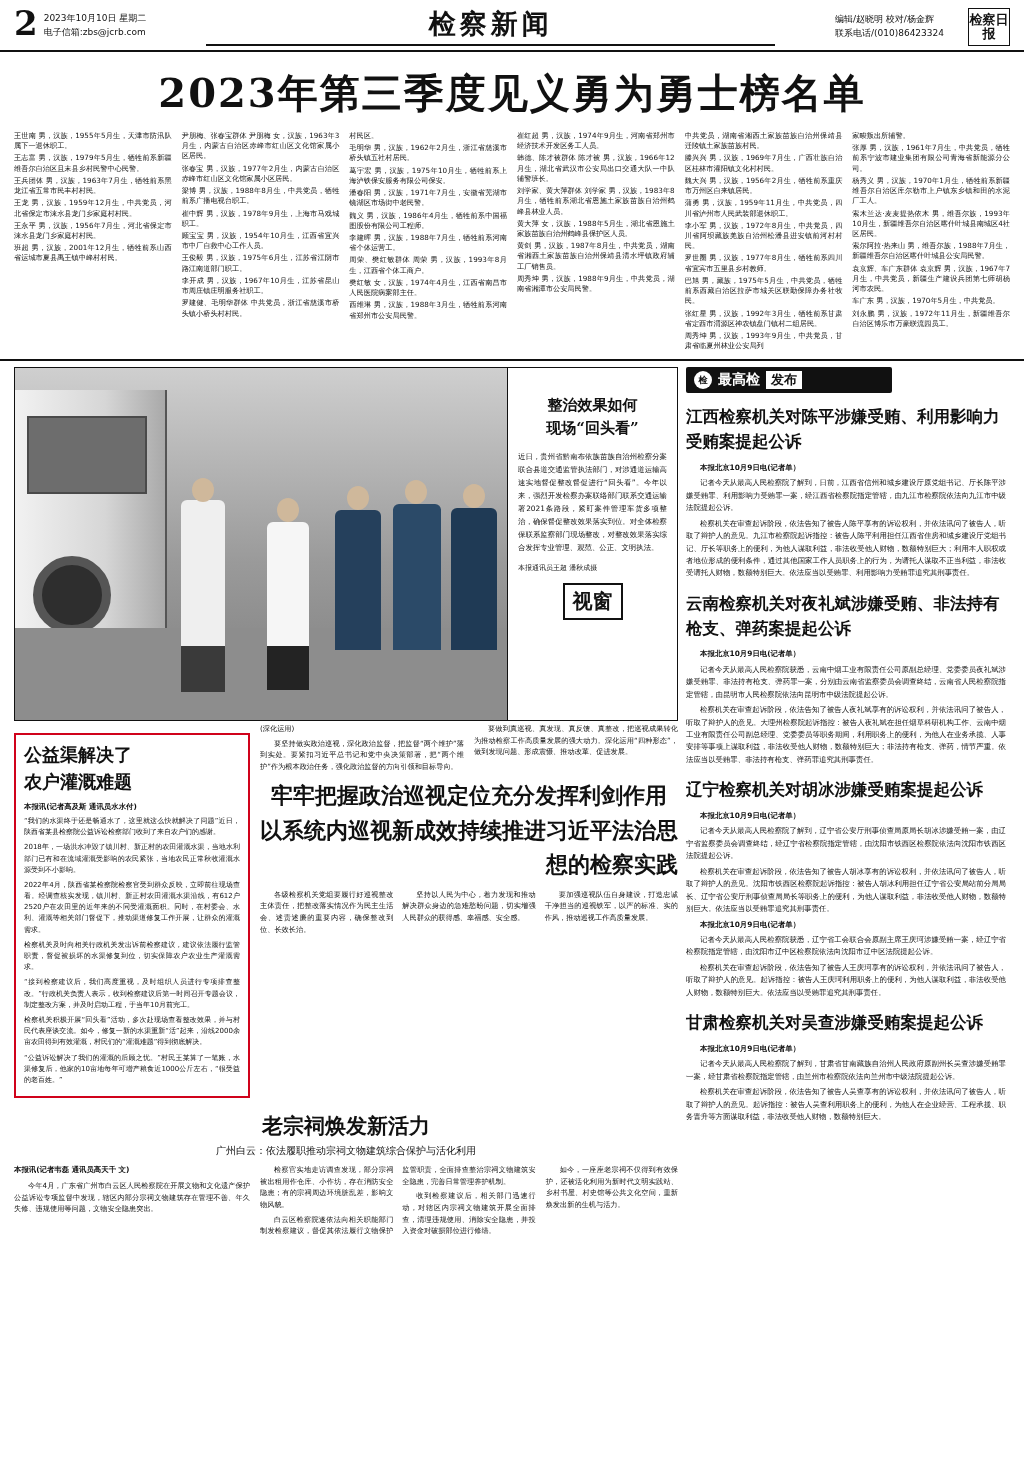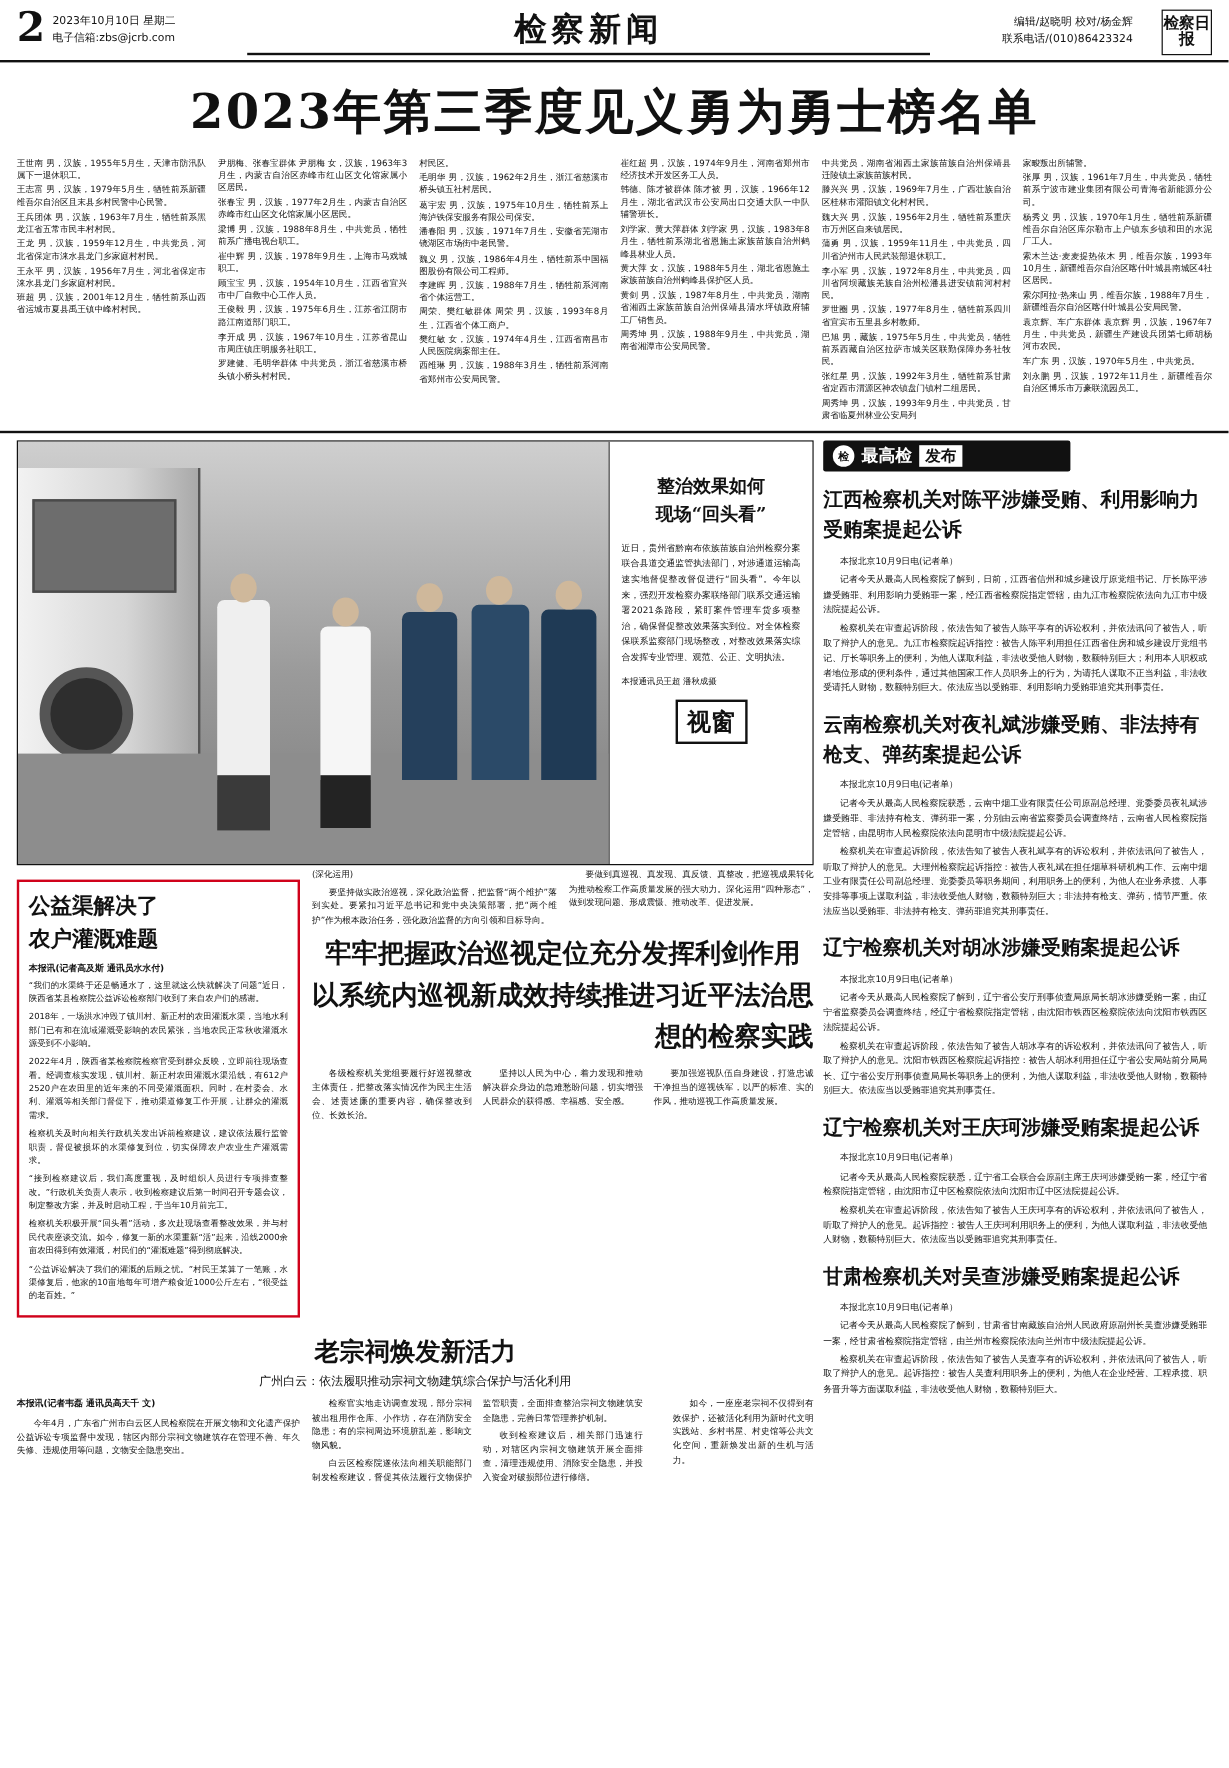--- a/index.html
+++ b/index.html
@@ -6,21 +6,21 @@
   body{width:1024px;height:1473px;font-family:"DejaVu Sans","Liberation Sans",sans-serif;color:#111;}
   .page{position:relative;width:1024px;height:1473px;overflow:hidden;background:#fff;}
 
   
   .masthead{display:flex;align-items:flex-start;padding:8px 14px 2px 14px;border-bottom:2px solid #111;}
   .pagenum{font-size:34px;font-weight:bold;line-height:0.9;font-family:"DejaVu Serif","Liberation Serif",serif;margin-right:6px;}
   .mast-left{font-size:9px;line-height:1.5;padding-top:4px;}
   .mast-center{flex:1;text-align:center;position:relative;top:-2px;}
   .mast-title{font-size:27px;font-weight:bold;letter-spacing:4px;font-family:"DejaVu Serif","Liberation Serif",serif;}
   .mast-rule{height:0;border-top:2px solid #111;margin:2px 60px 0 60px;}
-  .mast-right{font-size:9px;line-height:1.6;text-align:right;padding-top:4px;}
+  .mast-right{font-size:9px;line-height:1.6;text-align:left;padding-top:4px;}
   .logo{width:40px;height:36px;border:1px solid #111;margin-left:24px;display:flex;align-items:center;justify-content:center;font-size:13px;line-height:1.05;text-align:center;font-weight:bold;}
 
   
   .headline{text-align:center;font-size:40px;font-weight:bold;letter-spacing:2px;font-family:"DejaVu Serif","Liberation Serif",serif;margin:14px 0 10px 0;}
 
   
   .namelist{display:flex;gap:10px;padding:0 14px;border-bottom:2px solid #111;padding-bottom:6px;}
   .namecol{flex:1;font-size:7.2px;line-height:1.42;text-align:justify;}
   .namecol p{margin:0 0 2px 0;text-indent:0;}
 
@@ -65,21 +65,21 @@
   .bighead{text-align:center;font-size:22px;font-weight:bold;line-height:1.55;font-family:"DejaVu Serif","Liberation Serif",serif;margin:6px 0 8px 0;}
 
   
   .brandbar{display:flex;align-items:center;gap:6px;background:#111;color:#fff;padding:4px 8px;width:190px;border-radius:2px;}
   .brand-emblem{width:18px;height:18px;border-radius:50%;background:#fff;color:#111;font-size:9px;display:flex;align-items:center;justify-content:center;font-weight:bold;}
   .brand-t1{font-size:14px;font-weight:bold;}
   .brand-t2{background:#fff;color:#111;font-size:13px;font-weight:bold;padding:0 5px;}
   .rhead{font-size:16.5px;font-weight:bold;line-height:1.5;margin:12px 0 7px 0;font-family:"DejaVu Serif","Liberation Serif",serif;}
   .rbody{font-size:7.4px;line-height:1.68;text-align:justify;}
   .rbody p{margin:0 0 3px 0;text-indent:14px;}
-  .dateline{font-weight:normal;}
+  .dateline{font-weight:bold;}
 </style>
 </head>
 <body>
 
 <div class="page">
 
   <div class="masthead">
     <div class="pagenum">2</div>
     <div class="mast-left">
       <div>2023年10月10日 星期二</div>
@@ -230,21 +230,21 @@
         <div class="sub-c">广州白云：依法履职推动宗祠文物建筑综合保护与活化利用</div>
         <div style="display:flex;gap:10px;">
           <div style="width:236px;font-size:7.2px;line-height:1.62;text-align:justify;">
             <div class="byline">本报讯(记者韦磊 通讯员高天千 文)</div>
             <p style="margin:0 0 3px 0;text-indent:14px;">今年4月，广东省广州市白云区人民检察院在开展文物和文化遗产保护公益诉讼专项监督中发现，辖区内部分宗祠文物建筑存在管理不善、年久失修、违规使用等问题，文物安全隐患突出。</p>
           </div>
           <div class="threecol" style="width:418px;font-size:7.2px;line-height:1.62;text-align:justify;">
             <p style="margin:0 0 3px 0;text-indent:14px;">检察官实地走访调查发现，部分宗祠被出租用作仓库、小作坊，存在消防安全隐患；有的宗祠周边环境脏乱差，影响文物风貌。</p>
             <p style="margin:0 0 3px 0;text-indent:14px;">白云区检察院遂依法向相关职能部门制发检察建议，督促其依法履行文物保护监管职责，全面排查整治宗祠文物建筑安全隐患，完善日常管理养护机制。</p>
             <p style="margin:0 0 3px 0;text-indent:14px;">收到检察建议后，相关部门迅速行动，对辖区内宗祠文物建筑开展全面排查，清理违规使用、消除安全隐患，并投入资金对破损部位进行修缮。</p>
-            <p style="margin:0 0 3px 16px;text-indent:14px;">如今，一座座老宗祠不仅得到有效保护，还被活化利用为新时代文明实践站、乡村书屋、村史馆等公共文化空间，重新焕发出新的生机与活力。</p>
+            <p style="margin:0 0 3px 1px;text-indent:14px;">如今，一座座老宗祠不仅得到有效保护，还被活化利用为新时代文明实践站、乡村书屋、村史馆等公共文化空间，重新焕发出新的生机与活力。</p>
           </div>
         </div>
       </div>
     </div>
 
     <div class="colC">
       <div class="brandbar">
         <span class="brand-emblem">检</span>
         <span class="brand-t1">最高检</span>
         <span class="brand-t2">发布</span>
@@ -271,21 +271,20 @@
       <div>
         <div class="rhead">辽宁检察机关对胡冰涉嫌受贿案提起公诉</div>
         <div class="rbody">
           <p><span class="dateline">本报北京10月9日电(记者单）</span></p>
           <p>记者今天从最高人民检察院了解到，辽宁省公安厅刑事侦查局原局长胡冰涉嫌受贿一案，由辽宁省监察委员会调查终结，经辽宁省检察院指定管辖，由沈阳市铁西区检察院依法向沈阳市铁西区法院提起公诉。</p>
           <p>检察机关在审查起诉阶段，依法告知了被告人胡冰享有的诉讼权利，并依法讯问了被告人，听取了辩护人的意见。沈阳市铁西区检察院起诉指控：被告人胡冰利用担任辽宁省公安局站前分局局长、辽宁省公安厅刑事侦查局局长等职务上的便利，为他人谋取利益，非法收受他人财物，数额特别巨大。依法应当以受贿罪追究其刑事责任。</p>
         </div>
       </div>
 
       <div>
-        <div class="rhead">辽宁检察机关对王庆珂涉嫌受贿案提起公诉</div>
         <div class="rbody">
           <p><span class="dateline">本报北京10月9日电(记者单）</span></p>
           <p>记者今天从最高人民检察院获悉，辽宁省工会联合会原副主席王庆珂涉嫌受贿一案，经辽宁省检察院指定管辖，由沈阳市辽中区检察院依法向沈阳市辽中区法院提起公诉。</p>
           <p>检察机关在审查起诉阶段，依法告知了被告人王庆珂享有的诉讼权利，并依法讯问了被告人，听取了辩护人的意见。起诉指控：被告人王庆珂利用职务上的便利，为他人谋取利益，非法收受他人财物，数额特别巨大。依法应当以受贿罪追究其刑事责任。</p>
         </div>
       </div>
 
       <div>
         <div class="rhead">甘肃检察机关对吴查涉嫌受贿案提起公诉</div>
         <div class="rbody">

